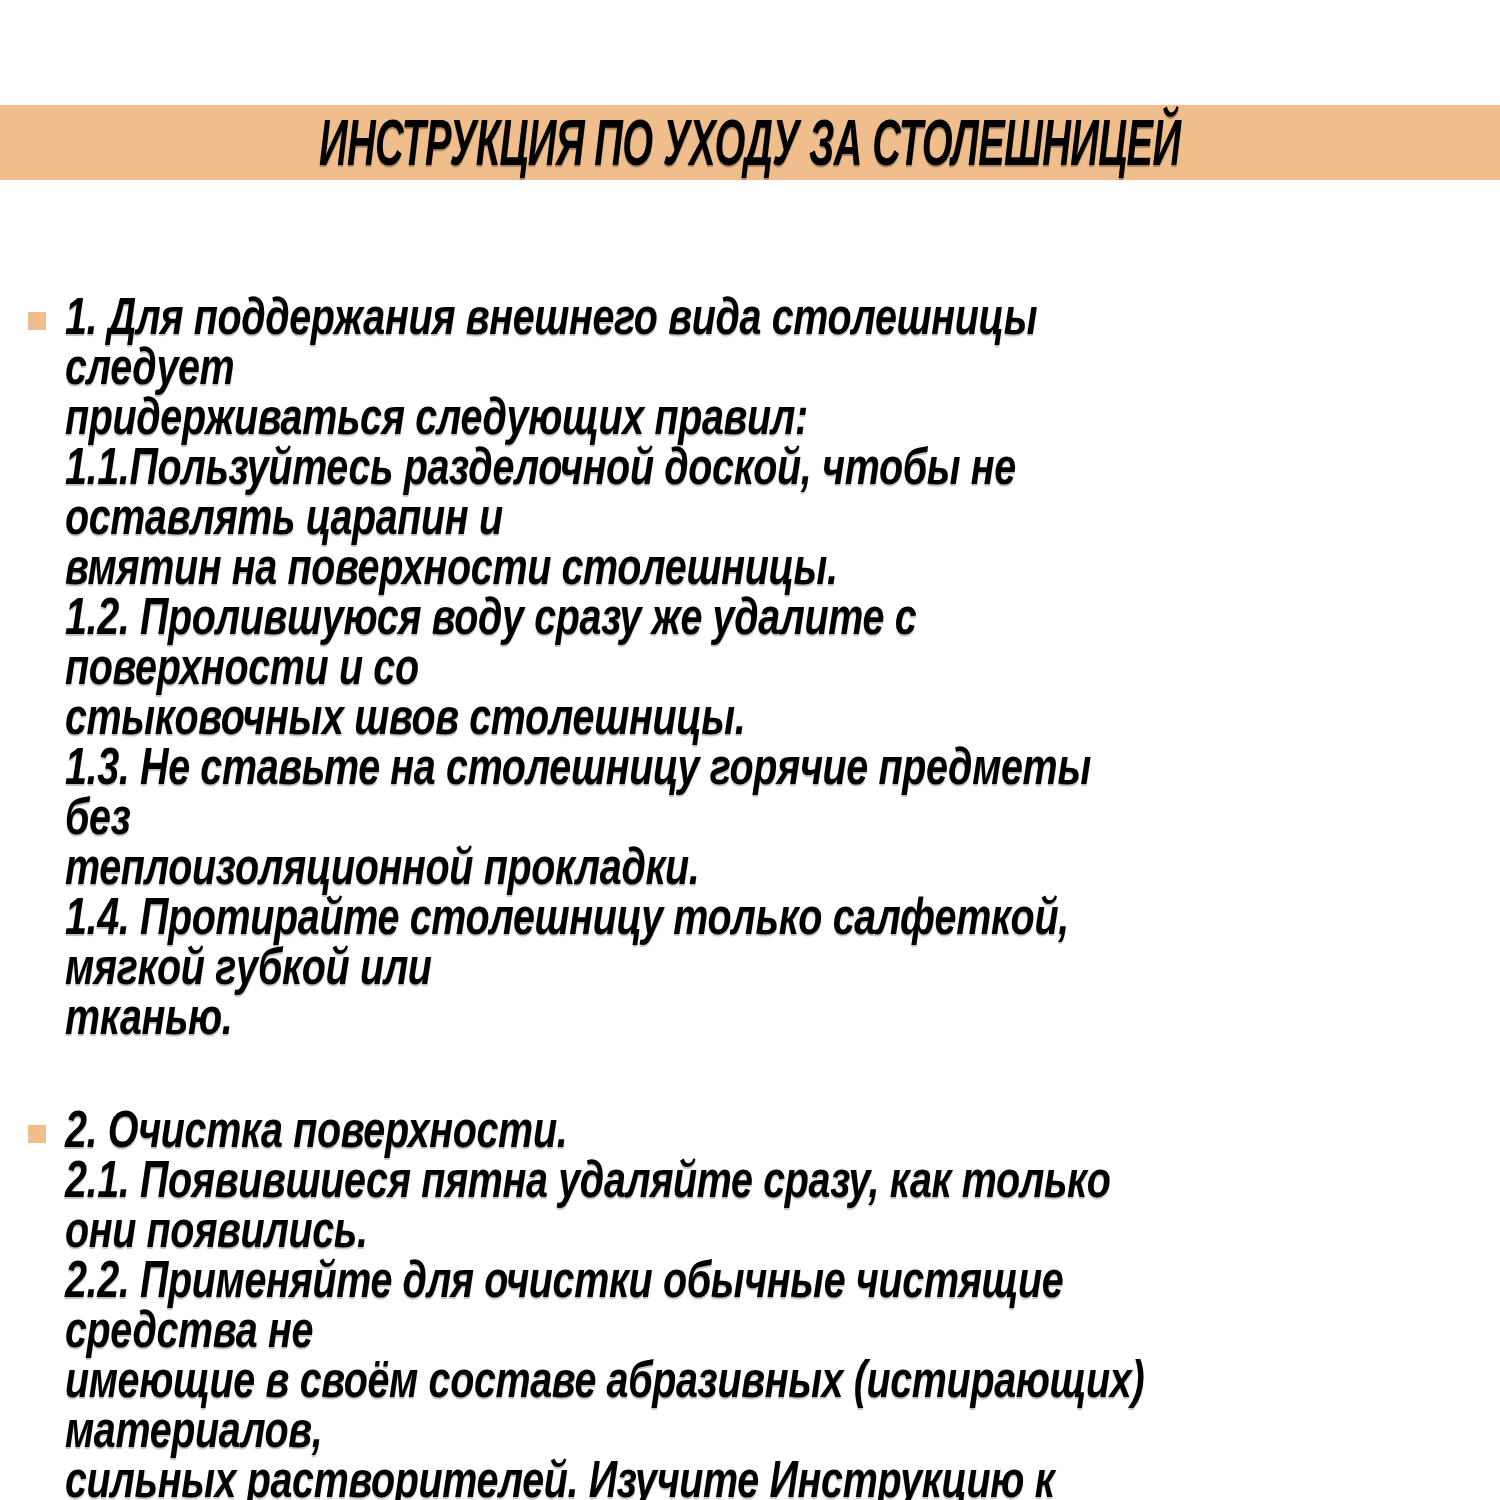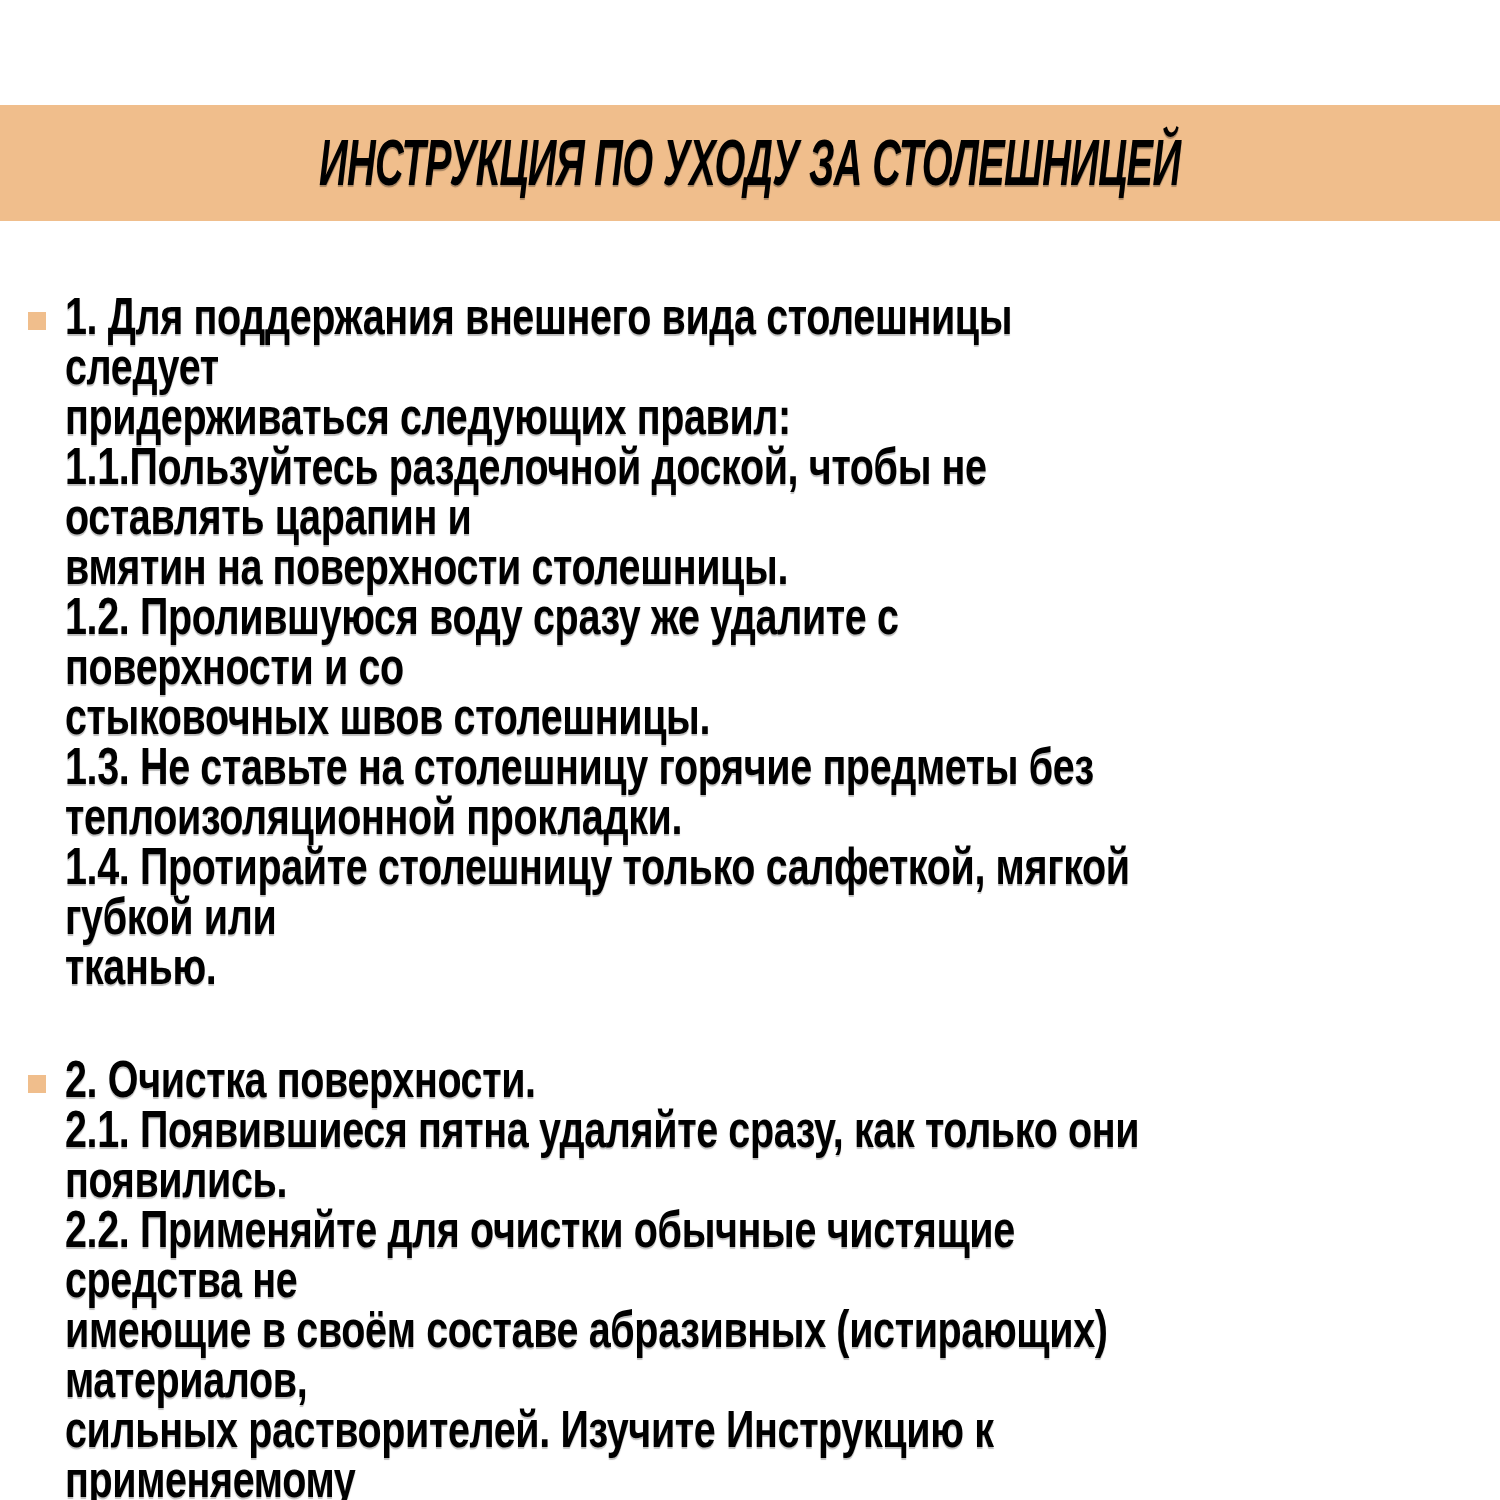--- a/index.html
+++ b/index.html
@@ -10,21 +10,21 @@
     background: #ffffff;
     overflow: hidden;
     font-family: "Liberation Sans", sans-serif;
     color: #000000;
   }
   .title-band {
     position: absolute;
     top: 105px;
     left: 0;
     width: 1500px;
-    height: 116px;
+    height: 75px;
     display: flex;
     align-items: center;
     justify-content: center;
   }
   .title-text {
     font-size: 64px;
     font-weight: bold;
     font-style: italic;
     white-space: nowrap;
     letter-spacing: -1px;
@@ -35,20 +35,21 @@
   }
   .content {
     position: absolute;
     top: 291px;
     left: 28px;
     width: 1460px;
   }
   .section {
     display: flex;
     align-items: flex-start;
+    font-style: italic;
   }
   .section + .section { margin-top: 63px; }
   .bullet {
     flex: none;
     width: 18px;
     height: 18px;
     margin-top: 21px;
     margin-right: 19px;
   }
   .section-text {

